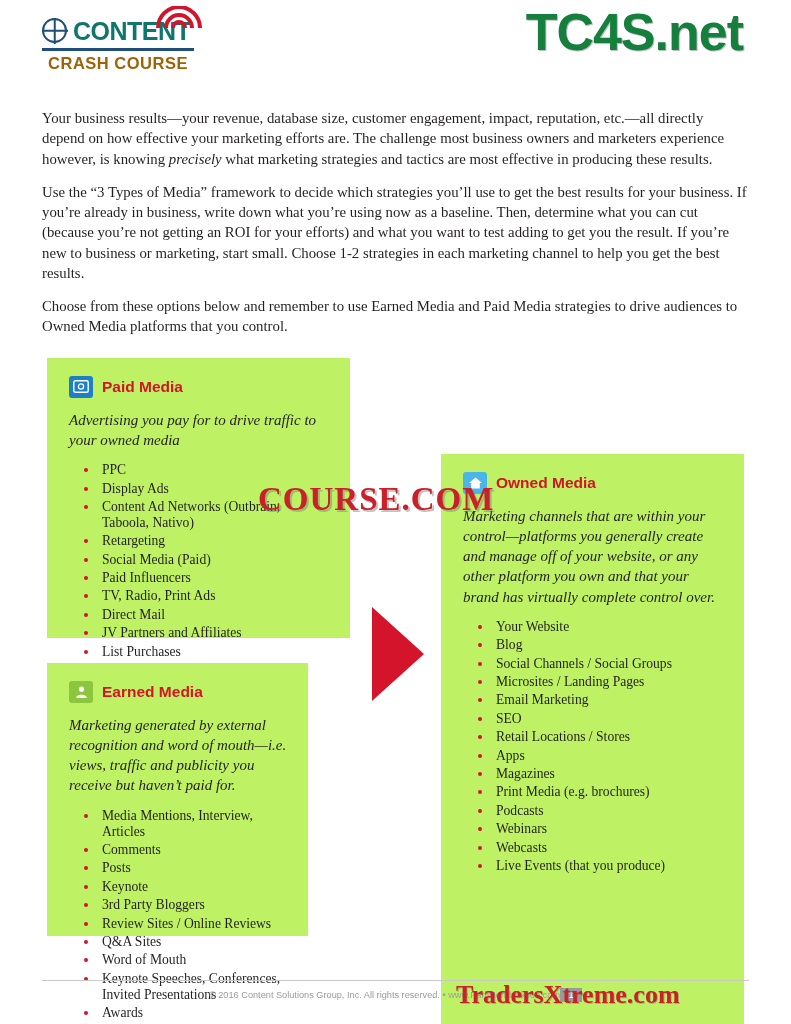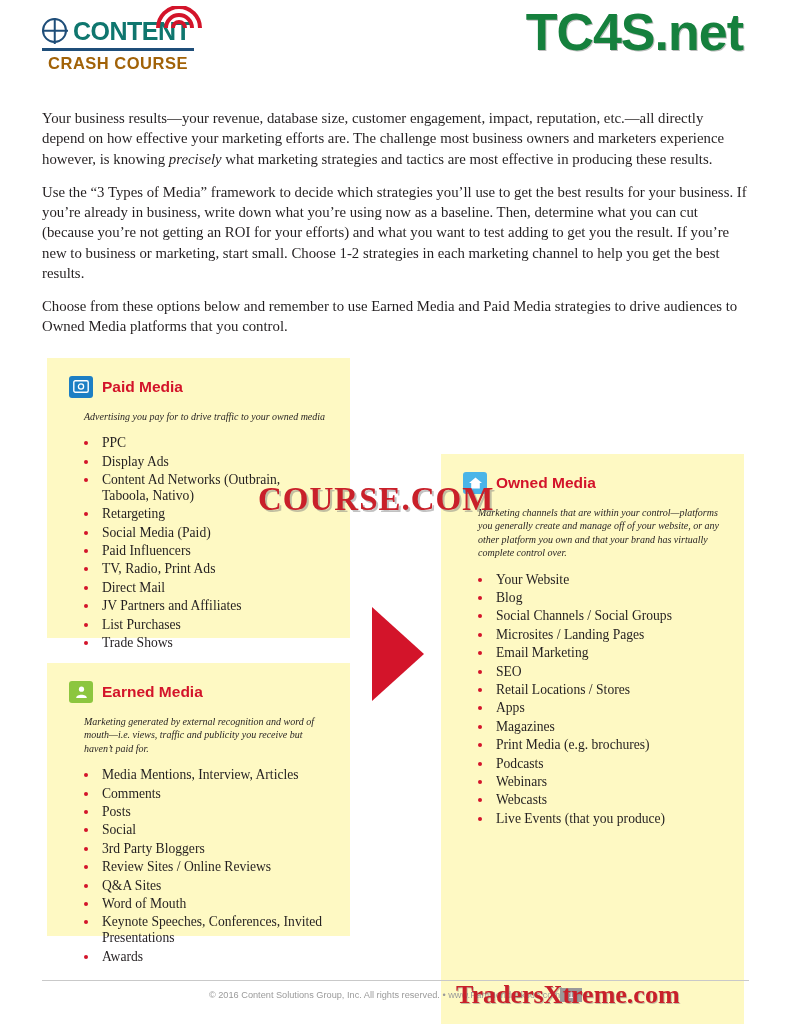--- a/index.html
+++ b/index.html
@@ -139,24 +139,24 @@
   .body-copy p em { font-style: italic; }
 
   
   .panels {
     position: relative;
     margin-top: 6px;
     height: 600px;
   }
   .panel {
     position: absolute;
-    background: #fef9c3;
+    background: #bef264;
   }
   .panel-paid { left: 47px; top: 8px; width: 303px; height: 280px; }
-  .panel-earned { left: 47px; top: 313px; width: 303px; height: 273px; }
+  .panel-earned { left: 47px; top: 313px; width: 261px; height: 273px; }
   .panel-owned { left: 441px; top: 104px; width: 303px; height: 731px; }
   .panel-owned { height: 730px; }
 
   .panel-inner { padding: 18px 20px 16px 22px; }
 
   .panel-head {
     display: flex;
     align-items: center;
     gap: 9px;
     margin-bottom: 12px;
@@ -174,23 +174,23 @@
   .icon-earned { background: #8cc63f; }
   .icon-owned { background: #4ab5e8; }
   .panel-title {
     font-family: "Liberation Sans", sans-serif;
     font-weight: bold;
     font-size: 15.5px;
     color: #d3142a;
   }
   .panel-desc {
     font-style: italic;
-    font-size: 10px;
+    font-size: 15px;
     line-height: 1.35;
-    margin: 0 0 12px 15px;
+    margin: 0 0 12px 0;
     color: #231f20;
   }
   .panel-list {
     margin: 0;
     padding-left: 30px;
     font-size: 13.6px;
     line-height: 1.17;
   }
   .panel-list li {
     margin-bottom: 2.5px;
@@ -339,21 +339,21 @@
                 <path d="M2.2 13 C2.2 8.6 12.8 8.6 12.8 13 Z" fill="#ffffff"></path>
               </svg>
           </span>
           <span class="panel-title">Earned Media</span>
         </div>
         <p class="panel-desc">Marketing generated by external recognition and word of mouth—i.e. views, traffic and publicity you receive but haven’t paid for.</p>
         <ul class="panel-list">
           <li>Media Mentions, Interview, Articles</li>
           <li>Comments</li>
           <li>Posts</li>
-          <li>Social</li>
+          <li>Keynote</li>
           <li>3rd Party Bloggers</li>
           <li>Review Sites / Online Reviews</li>
           <li>Q&amp;A Sites</li>
           <li>Word of Mouth</li>
           <li>Keynote Speeches, Conferences, Invited Presentations</li>
           <li>Awards</li>
         </ul>
       </div>
     </div>
 

